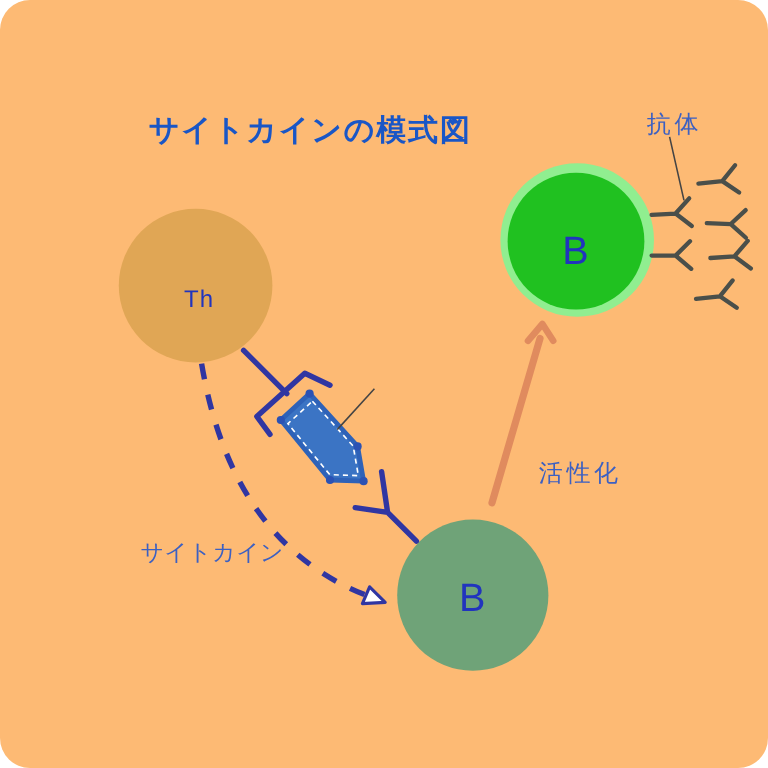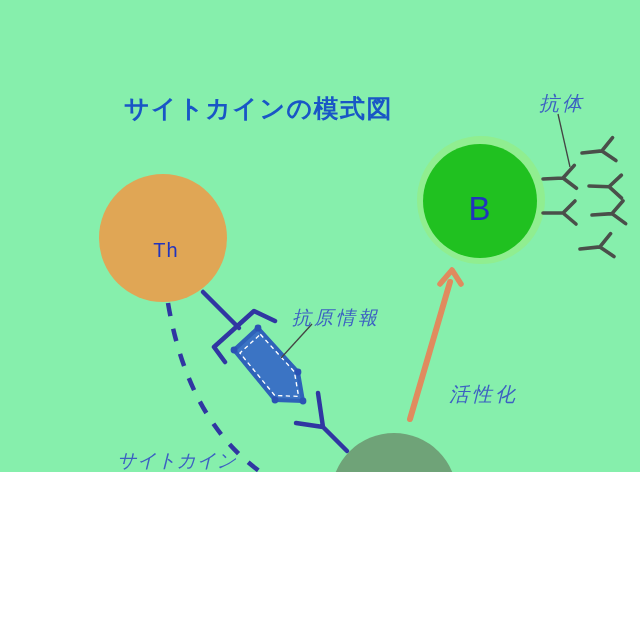--- a/index.html
+++ b/index.html
@@ -1,25 +1,26 @@
 <!DOCTYPE html>
 <html><head>
 <meta charset="utf-8">
 <style>
   html,body{margin:0;padding:0;background:#ffffff;}
   .stage{
-    position:relative;width:640px;height:472px;background:#86efac;overflow:hidden;
+    position:relative;width:640px;height:640px;background:#fdba74;overflow:hidden;
     font-family:"Liberation Sans","DejaVu Sans",sans-serif;
+    border-radius:25px;
   }
   .stage svg{position:absolute;left:0;top:0;}
   .t{position:absolute;white-space:nowrap;}
   .title{
     left:124px;top:92px;font-size:25px;font-weight:bold;letter-spacing:1.5px;color:#1956C6;
   }
-  .lbl{font-size:20px;color:#3C60C2;letter-spacing:3px;font-style:italic;}
+  .lbl{font-size:20px;color:#3C60C2;letter-spacing:3px;}
   .lbl-antibody{left:539px;top:90px;}
   .lbl-antigen{left:292px;top:305px;font-size:19px;}
   .lbl-activation{left:449px;top:352px;margin-top:29px;}
   .lbl-cytokine{left:117px;top:432px;font-size:19px;letter-spacing:0.5px;margin-top:16px;}
   .cell-letter{
     color:#2134BE;transform:translate(-50%,-50%);letter-spacing:1px;
   }
   .th-letter{left:166px;top:250px;font-size:20px;}
   .b-letter{left:394px;top:498px;font-size:33px;}
   .b2-letter{left:480px;top:209px;font-size:33px;}
@@ -80,21 +81,20 @@
         <path d="M0,0 L20,0 M20,0 L32,-12 M20,0 L33,11"></path>
       </g>
     </g>
 
     <line x1="558" y1="114" x2="570" y2="167" stroke="#444444" stroke-width="1.3"></line>
     <line x1="312" y1="324" x2="281" y2="358" stroke="#444444" stroke-width="1.3"></line>
   </svg>
 
   <div class="t title">サイトカインの模式図</div>
   <div class="t lbl lbl-antibody">抗体</div>
-  <div class="t lbl lbl-antigen">抗原情報</div>
   <div class="t lbl lbl-activation">活性化</div>
   <div class="t lbl lbl-cytokine">サイトカイン</div>
 
   <div class="t cell-letter th-letter">Th</div>
   <div class="t cell-letter b-letter">B</div>
   <div class="t cell-letter b2-letter">B</div>
 
 </div>
 
 </body></html>

